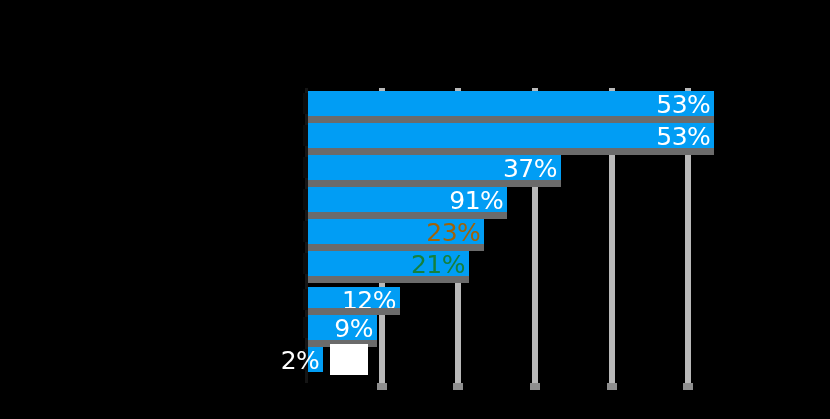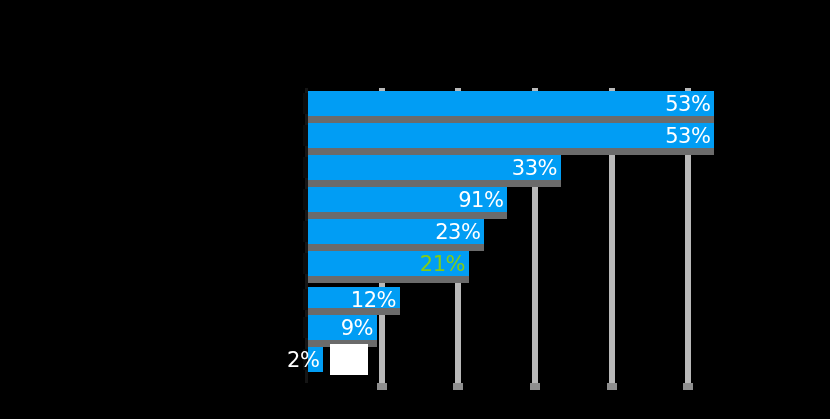--- a/index.html
+++ b/index.html
@@ -74,21 +74,21 @@
     top: 0;
     height: 100%;
     background: #019df4;
   }
 
   .bar-label {
     position: absolute;
     top: 50%;
     transform: translateY(-50%);
     color: #ffffff;
-    font-size: 21px;
+    font-size: 25px;
     font-weight: 400;
     letter-spacing: -0.5px;
     white-space: nowrap;
     line-height: 1;
   }
 
   
   #occluder {
     position: absolute;
     background: #ffffff;
@@ -138,39 +138,39 @@
         <div class="bar-gap" style="top: 28px; width: 406.333px; background: rgb(107, 107, 107);"></div>
         <div class="bar-row" style="top: 35px; height: 25px; width: 460px;">
           <div class="cat-tick" style="top: 2px; height: 21px;"></div>
           <div class="bar" style="width: 406.333px; background: rgb(1, 157, 244);"></div>
           <div class="bar-label" style="color: rgb(255, 255, 255); left: auto; right: 57.6667px;">53%</div>
         </div>
         <div class="bar-gap" style="top: 60px; width: 406.333px; background: rgb(107, 107, 107);"></div>
         <div class="bar-row" style="top: 67px; height: 25px; width: 460px;">
           <div class="cat-tick" style="top: 2px; height: 21px;"></div>
           <div class="bar" style="width: 253px; background: rgb(1, 157, 244);"></div>
-          <div class="bar-label" style="color: rgb(255, 255, 255); left: auto; right: 211px;">33%</div>
+          <div class="bar-label" style="color: rgb(255, 255, 255); left: auto; right: 211px;">37%</div>
         </div>
         <div class="bar-gap" style="top: 92px; width: 253px; background: rgb(107, 107, 107);"></div>
         <div class="bar-row" style="top: 99px; height: 25px; width: 460px;">
           <div class="cat-tick" style="top: 2px; height: 21px;"></div>
           <div class="bar" style="width: 199.333px; background: rgb(1, 157, 244);"></div>
           <div class="bar-label" style="color: rgb(255, 255, 255); left: auto; right: 264.667px;">91%</div>
         </div>
         <div class="bar-gap" style="top: 124px; width: 199.333px; background: rgb(107, 107, 107);"></div>
         <div class="bar-row" style="top: 131px; height: 25px; width: 460px;">
           <div class="cat-tick" style="top: 2px; height: 21px;"></div>
           <div class="bar" style="width: 176.333px; background: rgb(1, 157, 244);"></div>
-          <div class="bar-label" style="color: #ffffff; left: auto; right: 287.667px;">23%</div>
+          <div class="bar-label" style="color: #a16207; left: auto; right: 287.667px;">23%</div>
         </div>
         <div class="bar-gap" style="top: 156px; width: 176.333px; background: rgb(107, 107, 107);"></div>
         <div class="bar-row" style="top: 163px; height: 25px; width: 460px;">
           <div class="cat-tick" style="top: 2px; height: 21px;"></div>
           <div class="bar" style="width: 161px; background: rgb(1, 157, 244);"></div>
-          <div class="bar-label" style="color: #84cc16; left: auto; right: 303px;">21%</div>
+          <div class="bar-label" style="color: #15803d; left: auto; right: 303px;">21%</div>
         </div>
         <div class="bar-gap" style="top: 188px; width: 161px; background: rgb(107, 107, 107);"></div>
         <div class="bar-row" style="top: 199px; height: 25px; width: 460px;">
           <div class="cat-tick" style="top: 2px; height: 21px;"></div>
           <div class="bar" style="width: 92px; background: rgb(1, 157, 244);"></div>
           <div class="bar-label" style="color: rgb(255, 255, 255); left: auto; right: 372px;">12%</div>
         </div>
         <div class="bar-gap" style="top: 220px; width: 92px; background: rgb(107, 107, 107);"></div>
         <div class="bar-row" style="top: 227px; height: 25px; width: 460px;">
           <div class="cat-tick" style="top: 2px; height: 21px;"></div>

